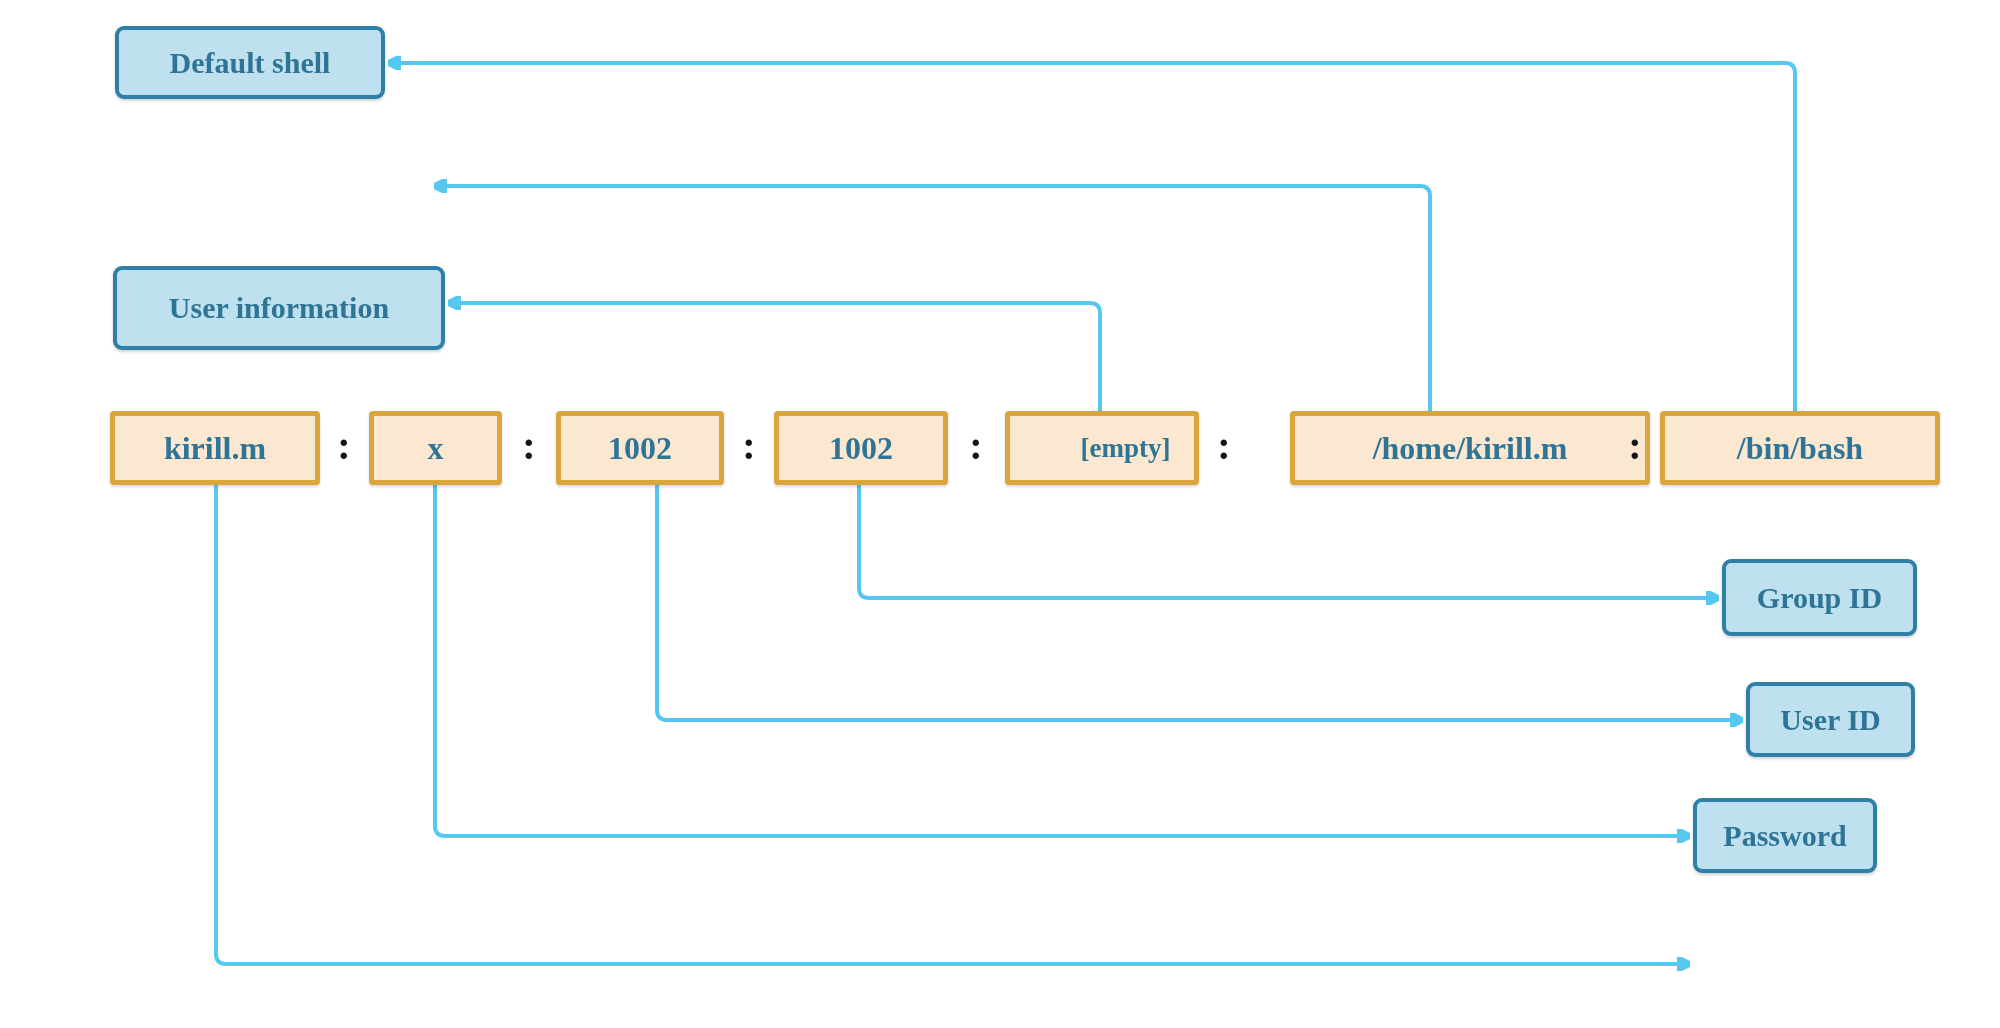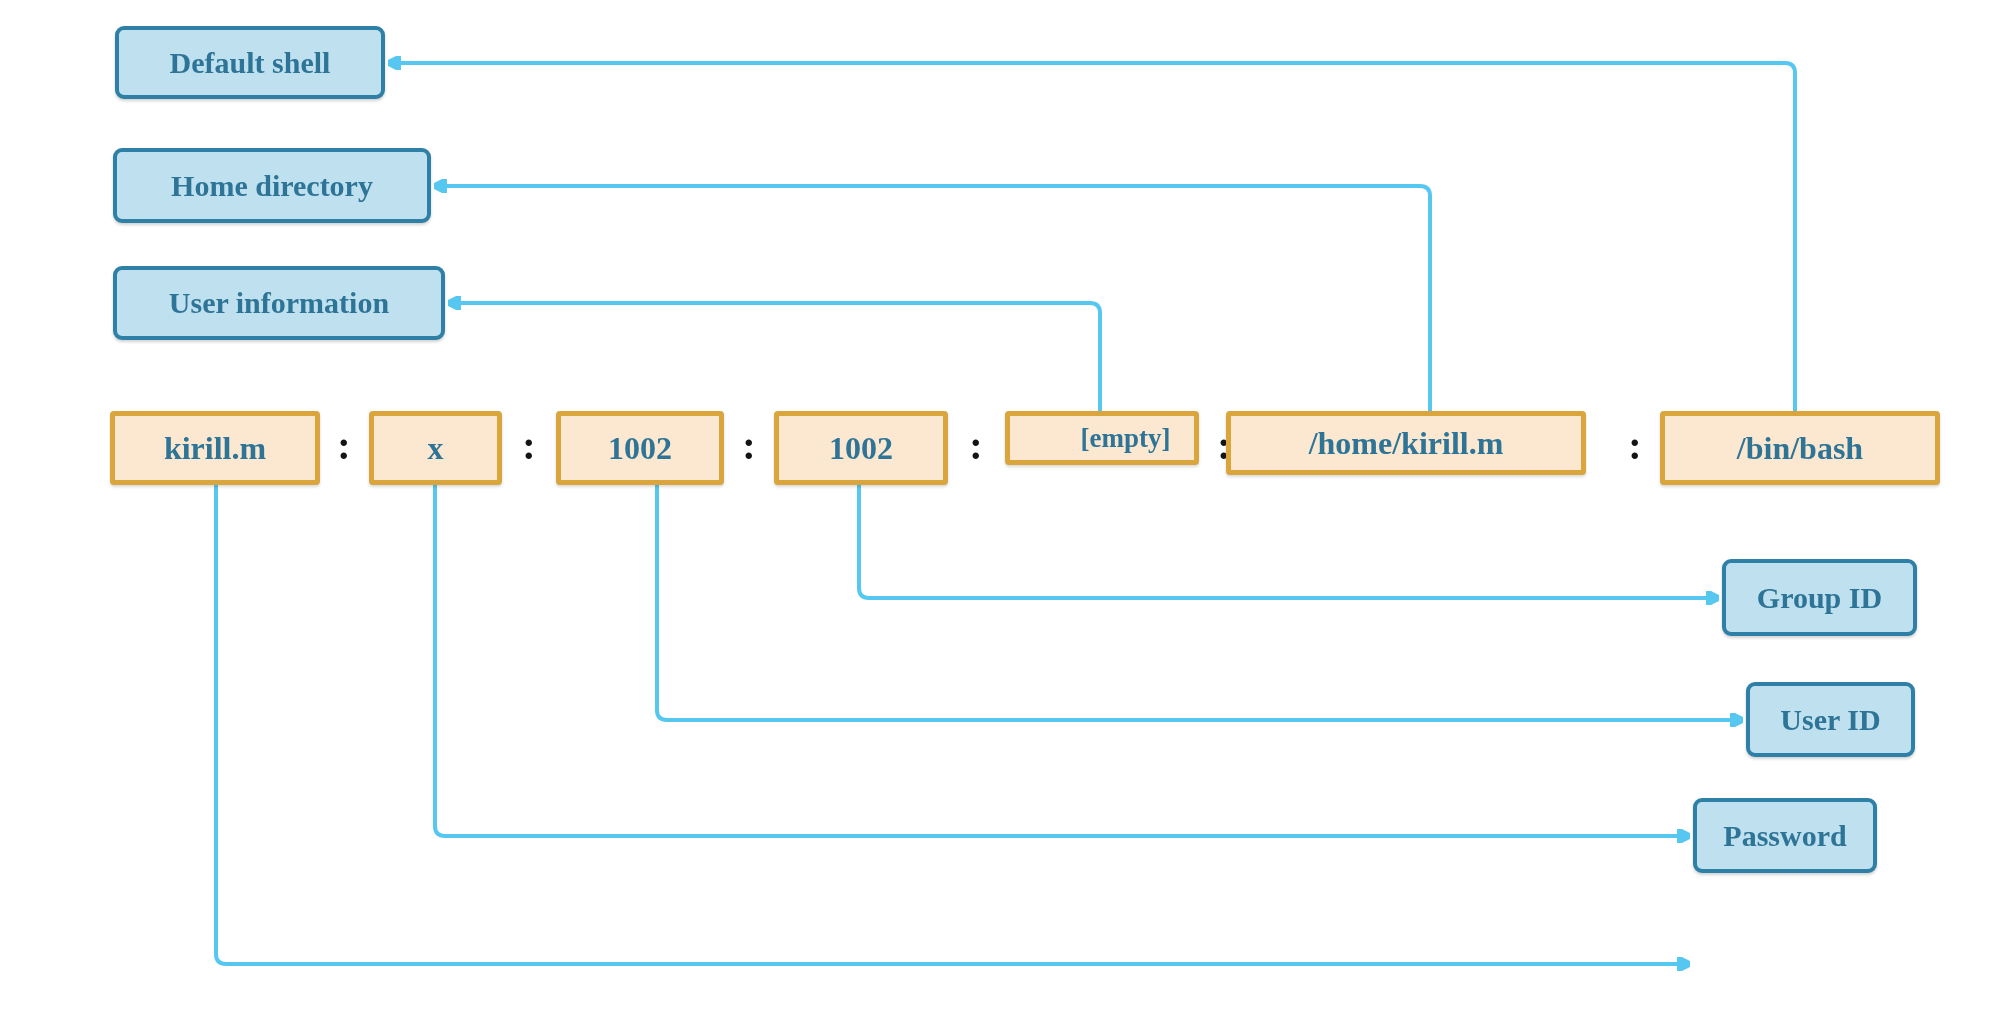--- a/index.html
+++ b/index.html
@@ -51,33 +51,33 @@
   .sep{
     position:absolute;top:411px;height:74px;width:40px;
     display:flex;align-items:center;justify-content:center;
     color:var(--separator-text);
     font-size:40px;font-weight:700;
     padding-bottom:6px;box-sizing:border-box;
   }
   
   .lb-shell{left:105px;top:26px;width:270px;height:73px;}
   .lb-home{left:103px;top:148px;width:318px;height:75px;}
-  .lb-info{left:103px;top:266px;width:332px;height:74px;}
+  .lb-info{left:103px;top:266px;width:332px;height:84px;}
   
   .lb-gid{left:1712px;top:559px;width:195px;height:77px;}
   .lb-uid{left:1736px;top:682px;width:169px;height:75px;}
   .lb-pass{left:1683px;top:798px;width:184px;height:75px;}
   .lb-user{left:1683px;top:925px;width:224px;height:77px;}
   
   .f1{left:100px;top:411px;width:210px;height:74px;}
   .f2{left:359px;top:411px;width:133px;height:74px;}
   .f3{left:546px;top:411px;width:168px;height:74px;}
   .f4{left:764px;top:411px;width:174px;height:74px;}
-  .f5{left:995px;top:411px;width:194px;height:54px;padding-left:47px;}
-  .f6{left:1216px;top:411px;width:360px;height:64px;}
+  .f5{left:995px;top:411px;width:194px;height:74px;padding-left:47px;}
+  .f6{left:1280px;top:411px;width:360px;height:74px;}
   .f7{left:1650px;top:411px;width:280px;height:74px;}
   .s1{left:314px;} .s2{left:499px;} .s3{left:719px;}
   .s4{left:946px;} .s5{left:1194px;} .s6{left:1605px;}
 </style>
 </head>
 <body>
 
 <div class="canvas">
 
   <svg class="wires" viewBox="0 0 2000 1028" xmlns="http://www.w3.org/2000/svg">
@@ -89,21 +89,20 @@
     <path d="M1785 411 V73 Q1785 63 1775 63 H379" marker-end="url(#ah)"></path>
     <path d="M1420 411 V196 Q1420 186 1410 186 H425" marker-end="url(#ah)"></path>
     <path d="M1090 411 V313 Q1090 303 1080 303 H439" marker-end="url(#ah)"></path>
     <path d="M849 485 V588 Q849 598 859 598 H1708" marker-end="url(#ah)"></path>
     <path d="M647 485 V710 Q647 720 657 720 H1732" marker-end="url(#ah)"></path>
     <path d="M425 485 V826 Q425 836 435 836 H1679" marker-end="url(#ah)"></path>
     <path d="M206 485 V954 Q206 964 216 964 H1679" marker-end="url(#ah)"></path>
   </svg>
 
   <div class="box blabel lb-shell">Default shell</div>
-  <div class="box blabel lb-home">Home directory</div>
   <div class="box blabel lb-info">User information</div>
 
   <div class="box bfield f1">kirill.m</div>
   <div class="sep s1">:</div>
   <div class="box bfield f2">x</div>
   <div class="sep s2">:</div>
   <div class="box bfield f3">1002</div>
   <div class="sep s3">:</div>
   <div class="box bfield f4">1002</div>
   <div class="sep s4">:</div>

